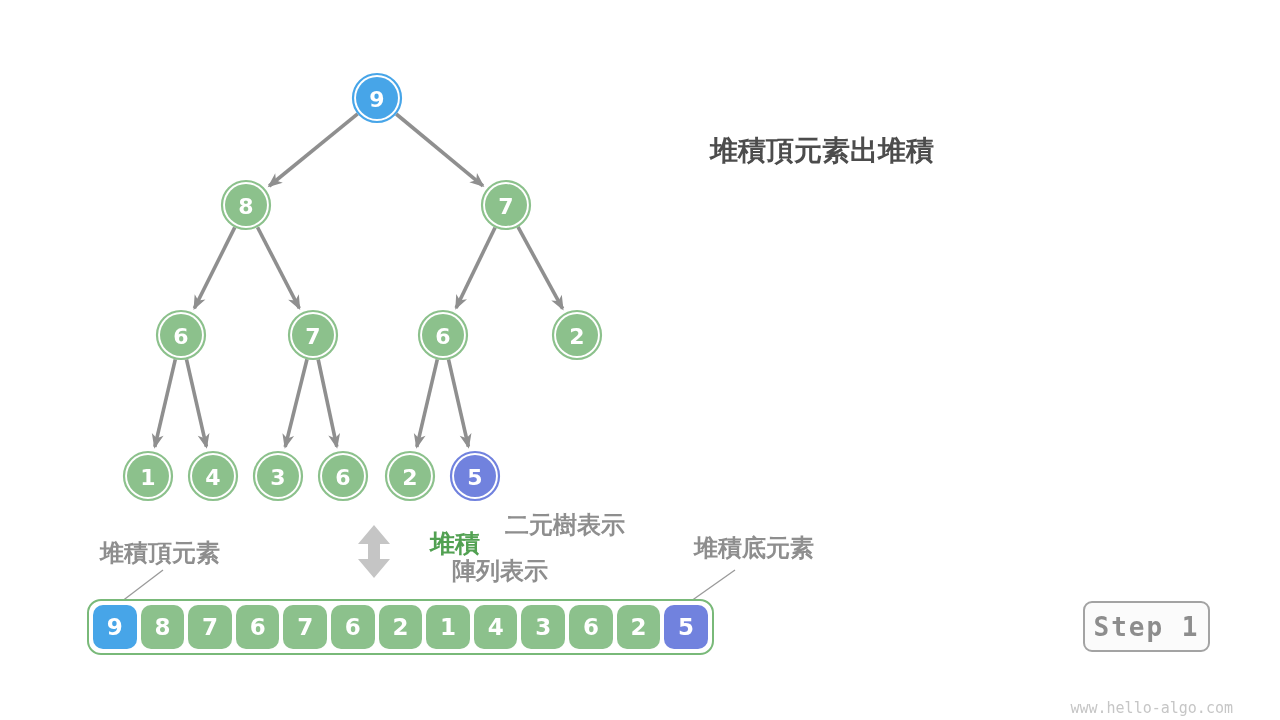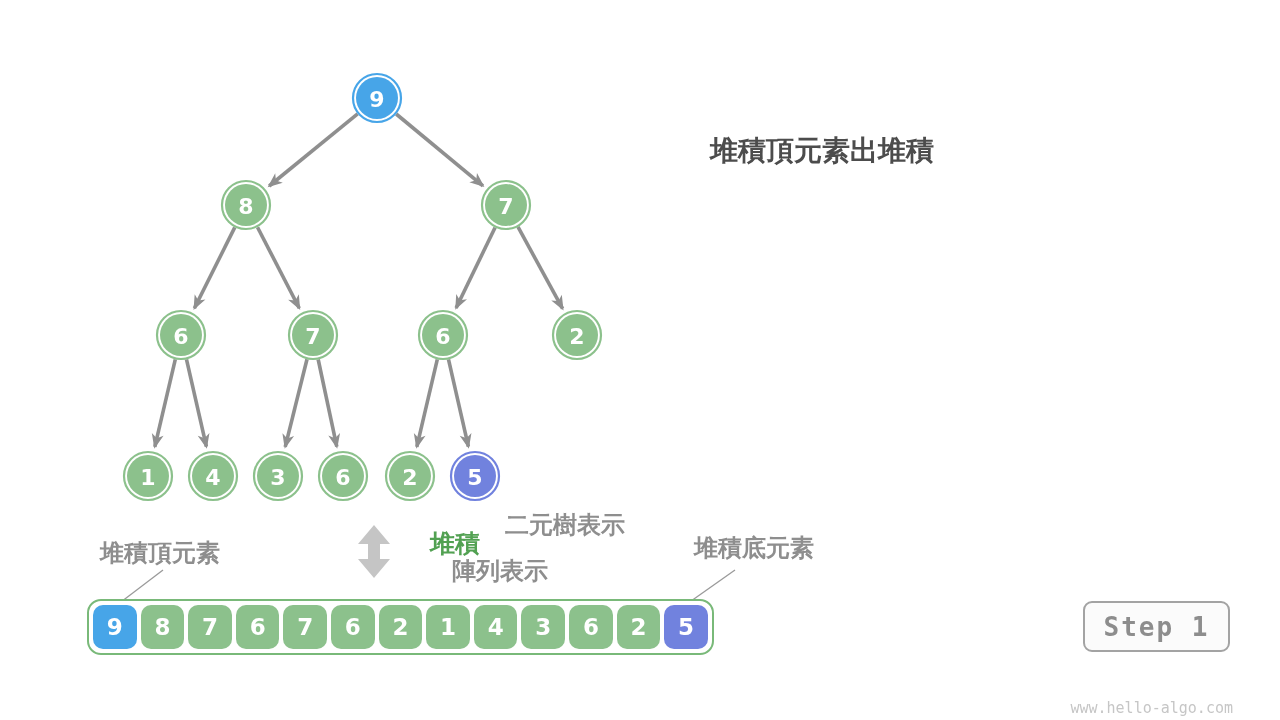--- a/index.html
+++ b/index.html
@@ -18,21 +18,21 @@
   #heap-array{
     position:absolute;left:87px;top:599px;width:627px;height:56px;box-sizing:border-box;
     border:2px solid #79b979;border-radius:14px;background:#ffffff;
     display:flex;gap:4px;padding:4px;align-items:stretch;
   }
   .cell{
     flex:1;border-radius:10px;display:flex;align-items:center;justify-content:center;
     color:#ffffff;font-weight:bold;font-size:23px;line-height:1;
   }
   #step-button{
-    position:absolute;left:1083px;top:601px;width:147px;height:51px;box-sizing:border-box;
+    position:absolute;left:1083px;top:601px;width:127px;height:51px;box-sizing:border-box;
     border:2px solid #a3a3a3;border-radius:9px;background:#fbfbfb;
     display:flex;align-items:center;justify-content:center;
     font-family:"DejaVu Sans Mono",monospace;font-weight:bold;font-size:26px;
     color:#8d8d8d;letter-spacing:2px;
   }
   #watermark{
     position:absolute;right:47px;top:674px;
     font-family:"DejaVu Sans Mono",monospace;font-size:15px;color:#c6c6c6;white-space:nowrap;margin-top:25px;
   }
   text.nodeval{font-family:"DejaVu Sans",sans-serif;font-weight:bold;font-size:22px;fill:#ffffff;}

